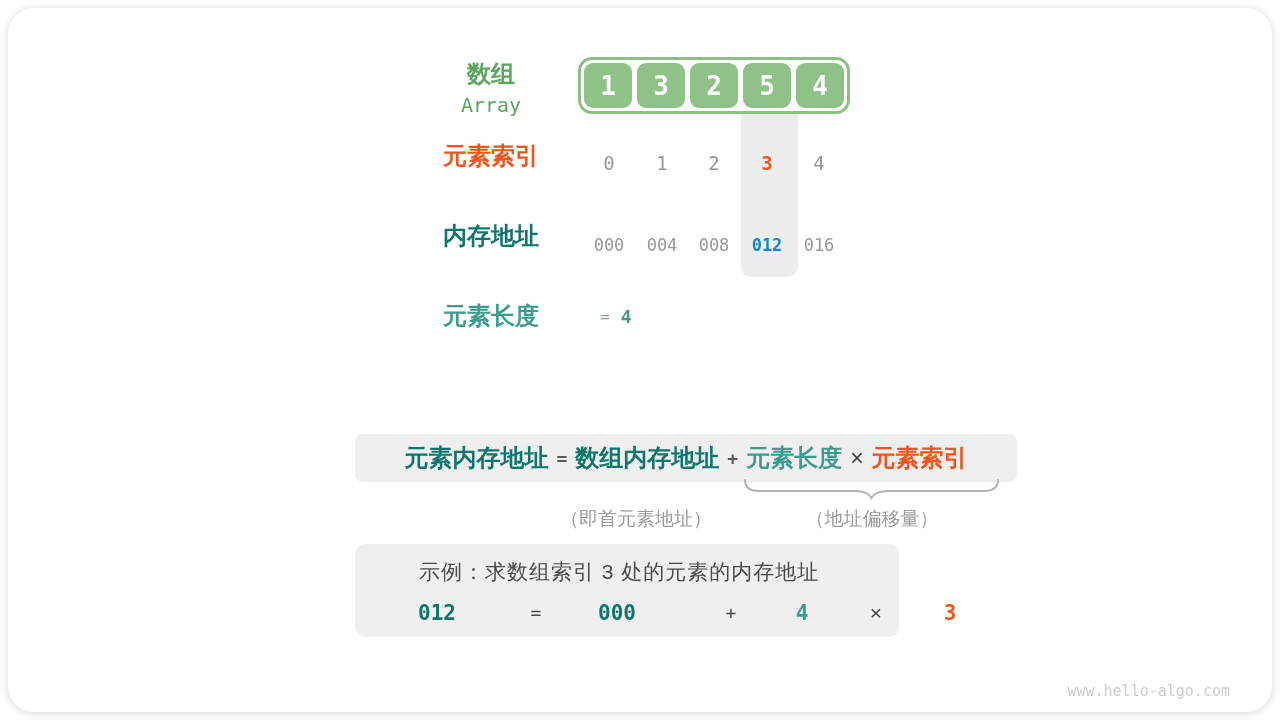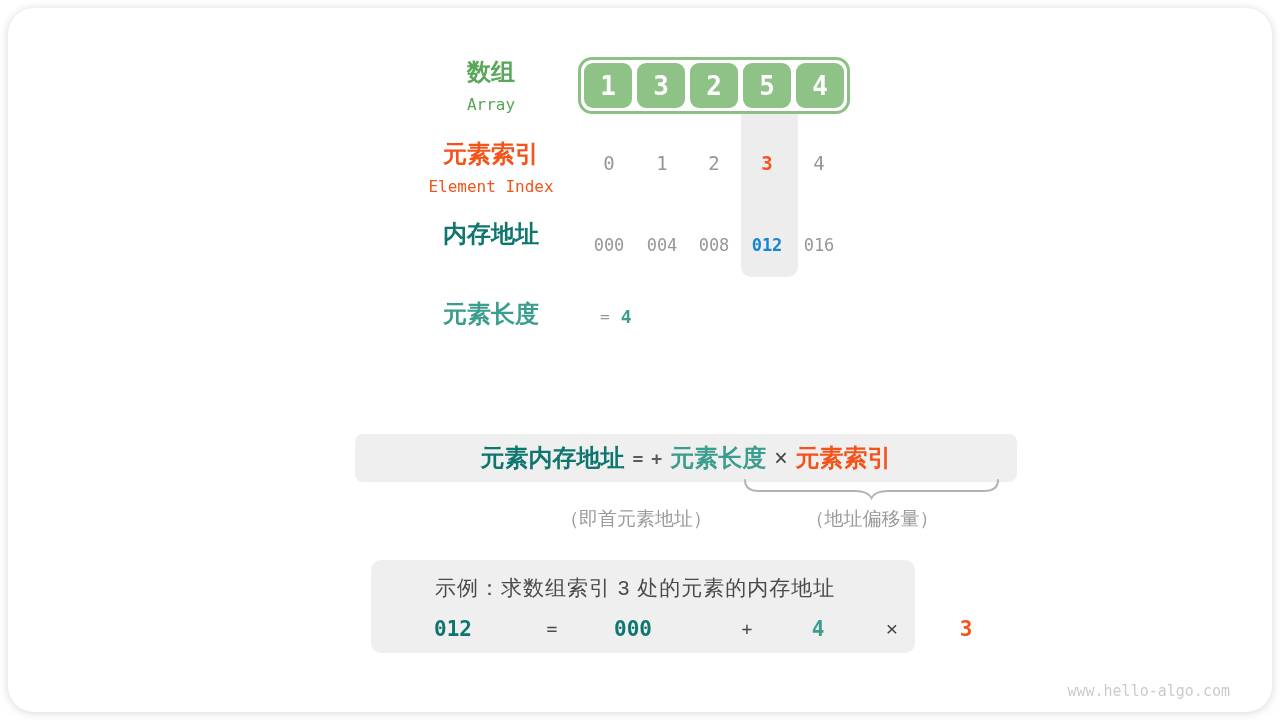--- a/index.html
+++ b/index.html
@@ -5,34 +5,34 @@
   * { margin: 0; padding: 0; box-sizing: border-box; }
   html, body { width: 1280px; height: 720px; background: #ffffff; overflow: hidden; }
   body { font-family: "Liberation Sans", sans-serif; }
 
   .card {
     position: absolute; left: 8px; top: 8px; width: 1264px; height: 704px;
     background: #ffffff; border-radius: 26px;
     box-shadow: 0 1px 10px rgba(0,0,0,0.16);
   }
 
-  .zh  { font-family: Liberation Mono, monospace; font-weight: 700; }
+  .zh  { font-family: Liberation Serif, serif; font-weight: 700; }
   .mono{ font-family: "DejaVu Sans Mono", "Liberation Mono", monospace; }
 
   .c-green  { color: #5AA65A; }
   .c-blue   { color: #0f766e; }
   .c-teal   { color: #3B9D8E; }
   .c-orange { color: #F4541B; }
 
   
   .label-block {
     position: absolute; left: 375px; width: 216px; text-align: center;
   }
   .label-block .zh-line { font-size: 24px; line-height: 32px; }
-  .label-block .en-line { font-size: 16px; line-height: 30px; }
+  .label-block .en-line { font-size: 20px; line-height: 30px; }
 
   
   .band {
     position: absolute; left: 733px; top: 105px; width: 57px; height: 164px;
     background: #EDEDEE; border-radius: 0 0 10px 10px; z-index: 0;
   }
 
   
   .array-box {
     position: absolute; left: 570px; top: 49px; width: 272px; height: 57px;
@@ -81,22 +81,22 @@
 
   .annotation {
     position: absolute; top: 498px; width: 260px; text-align: center;
     font-size: 19px; line-height: 26px; color: #9B9B9B;
   }
   .anno-left  { left: 498px; }
   .anno-right { left: 734px; }
 
   
   .example-box {
-    position: absolute; left: 347px; top: 552px; width: 544px; height: 93px;
-    background: #EFEFEF; border-radius: 10px; margin-left: 16px;
+    position: absolute; left: 347px; top: 536px; width: 544px; height: 93px;
+    background: #EFEFEF; border-radius: 10px;
   }
   .example-title {
     position: absolute; left: 64px; top: 14px;
     font-size: 21px; line-height: 28px; color: #4A4A4A; letter-spacing: 1px;
   }
   .eq-term {
     position: absolute; top: 56px; width: 90px; text-align: center;
     transform: translateX(-50%); line-height: 26px;
     font-family: "DejaVu Sans Mono", monospace;
   }
@@ -119,21 +119,20 @@
 <div class="card">
 
   <div class="band"></div>
 
   <div class="label-block" style="top:50px">
     <div class="zh-line zh c-green">数组</div>
     <div class="en-line mono c-green">Array</div>
   </div>
   <div class="label-block" style="top:132px">
     <div class="zh-line zh c-orange">元素索引</div>
-    <div class="en-line mono c-orange">Element Index</div>
   </div>
   <div class="label-block" style="top:212px">
     <div class="zh-line zh c-blue">内存地址</div>
   </div>
   <div class="label-block" style="top:292px">
     <div class="zh-line zh c-teal">元素长度</div>
   </div>
 
   <div class="array-box">
     <div class="array-cell">1</div>
@@ -160,20 +159,21 @@
   </div>
 
   <div class="len-eq">
     <span class="eq">=</span>
     <span class="val">4</span>
   </div>
 
   <div class="formula-box">
     <span class="term zh c-blue">元素内存地址</span>
     <span class="op">=</span>
+    <span class="term zh c-blue">数组内存地址</span>
     <span class="op">+</span>
     <span class="term zh c-teal">元素长度</span>
     <span class="op-times">×</span>
     <span class="term zh c-orange">元素索引</span>
   </div>
 
   <svg class="brace" width="257" height="22" viewBox="0 0 257 22">
     <path d="M2 2 C2 10 8 13 16 13 L112 13 C120 13 126 15 128.5 20 C131 15 137 13 145 13 L241 13 C249 13 255 10 255 2" fill="none" stroke="#B3B3B3" stroke-width="2" stroke-linecap="round"></path>
   </svg>
 

